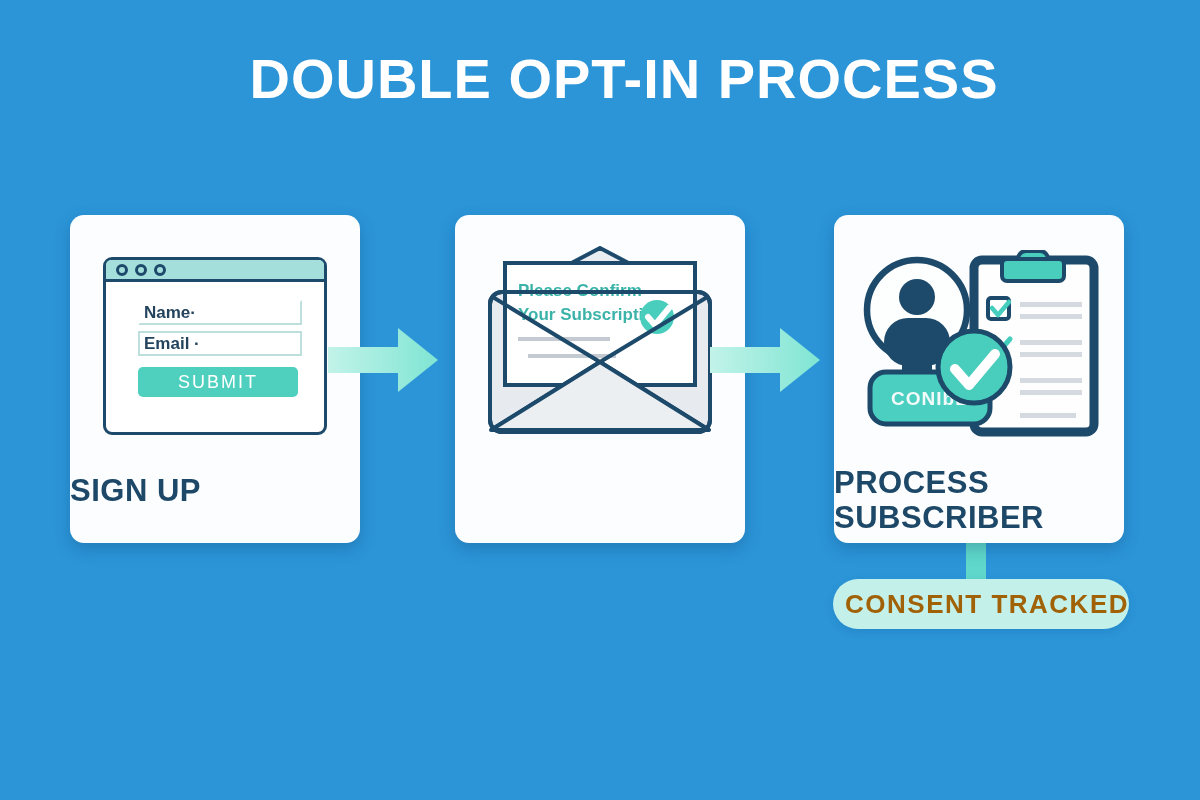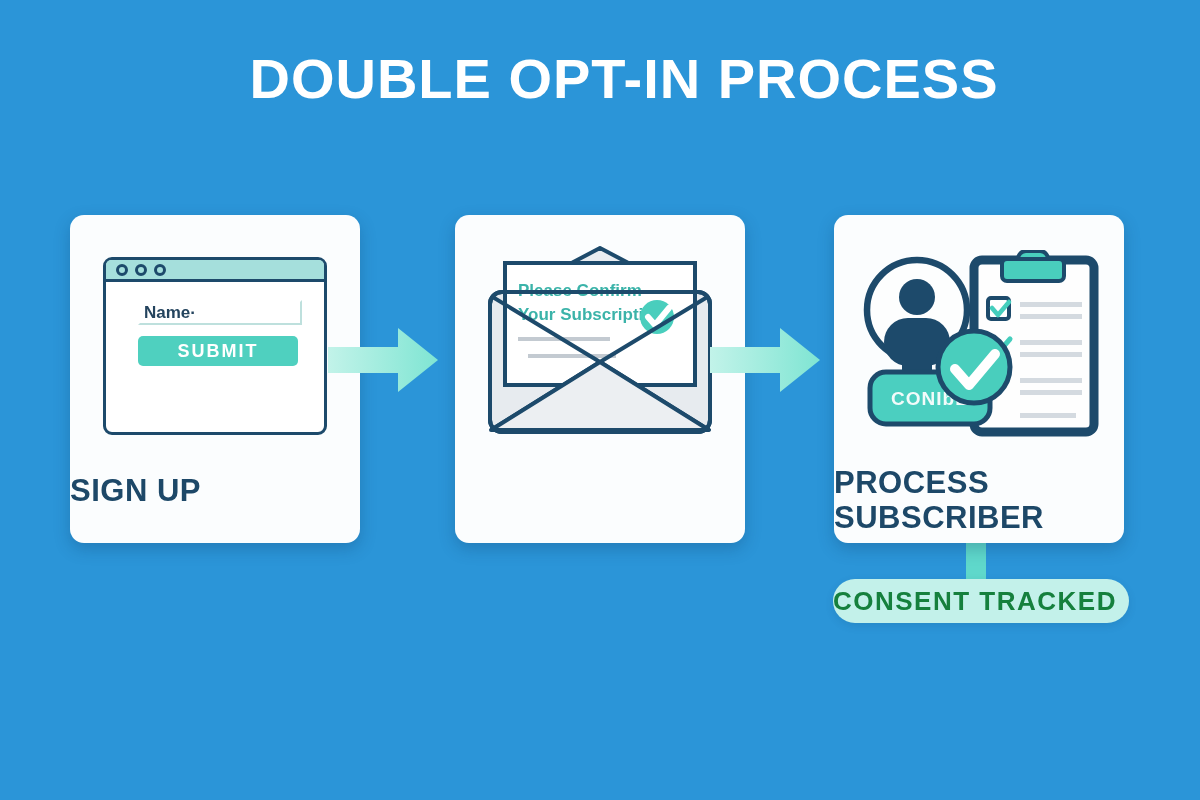--- a/index.html
+++ b/index.html
@@ -25,52 +25,53 @@
   .browser-bar { height:22px; background:#a5dfdc; border-bottom:3px solid #1d4a6b;
                  border-radius:5px 5px 0 0; display:flex; align-items:center;
                  gap:7px; padding-left:10px; }
   .dot { width:12px; height:12px; border-radius:50%; border:3px solid #1d4a6b; }
   .form { padding:18px 0 0 32px; }
   .field { width:164px; height:25px; margin-bottom:6px; border:2px solid #bee0dd;
            font-size:17px; font-weight:bold; color:#24445e; padding:1px 4px 0 4px; }
   .field.f1 { border-top-color:transparent; border-left-color:transparent; }
   .submit { display:block; width:160px; height:30px; margin-top:11px; border:none;
             background:#4fd0bf; color:#ffffff; font-family:inherit; font-size:18px;
-            font-weight:bold; letter-spacing:2px; border-radius:5px; text-align:center; }
+            font-weight:normal; letter-spacing:2px; border-radius:5px; text-align:center; }
 
   .icon-svg { position:absolute; }
   svg text { font-family:"Liberation Sans", sans-serif; }
 
   .arrow { position:absolute; top:322px; z-index:3; }
   .arrow1 { left:328px; } .arrow2 { left:710px; }
 
   .connector { position:absolute; left:966px; top:540px; width:20px; height:42px;
                background:#5fd8cb; z-index:1; }
-  .pill { position:absolute; left:833px; top:579px; width:296px; height:44px;
+  .pill { position:absolute; left:833px; top:579px; width:296px; height:50px;
           background:#c3f1ea; border-radius:25px; z-index:2;
           box-shadow:0 3px 8px rgba(10,50,90,.12);
-          display:flex; align-items:center; justify-content:flex-start;
-          font-size:26px; font-weight:800; letter-spacing:1.5px; color:#15803d; }
+          display:flex; align-items:center; justify-content:flex-end;
+          font-size:26px; font-weight:800; letter-spacing:1.5px; color:#a16207; }
 </style>
 </head>
 <body>
 
 <div class="stage">
 
   <div class="title">DOUBLE OPT-IN PROCESS</div>
 
   <section class="card card1">
     <div class="browser">
       <div class="browser-bar">
         <span class="dot"></span>
         <span class="dot"></span>
         <span class="dot"></span>
       </div>
       <div class="form">
         <div class="field f1">Name·</div>
+        <div class="field">Email ·</div>
         <button class="submit">SUBMIT</button>
       </div>
     </div>
     <div class="caption">SIGN UP</div>
   </section>
 
   <svg class="arrow arrow1" width="112" height="76" viewBox="0 0 112 76">
     <defs>
       <linearGradient id="ag1" x1="0" y1="0" x2="1" y2="0">
         <stop offset="0" stop-color="#c2f3e9"></stop>

